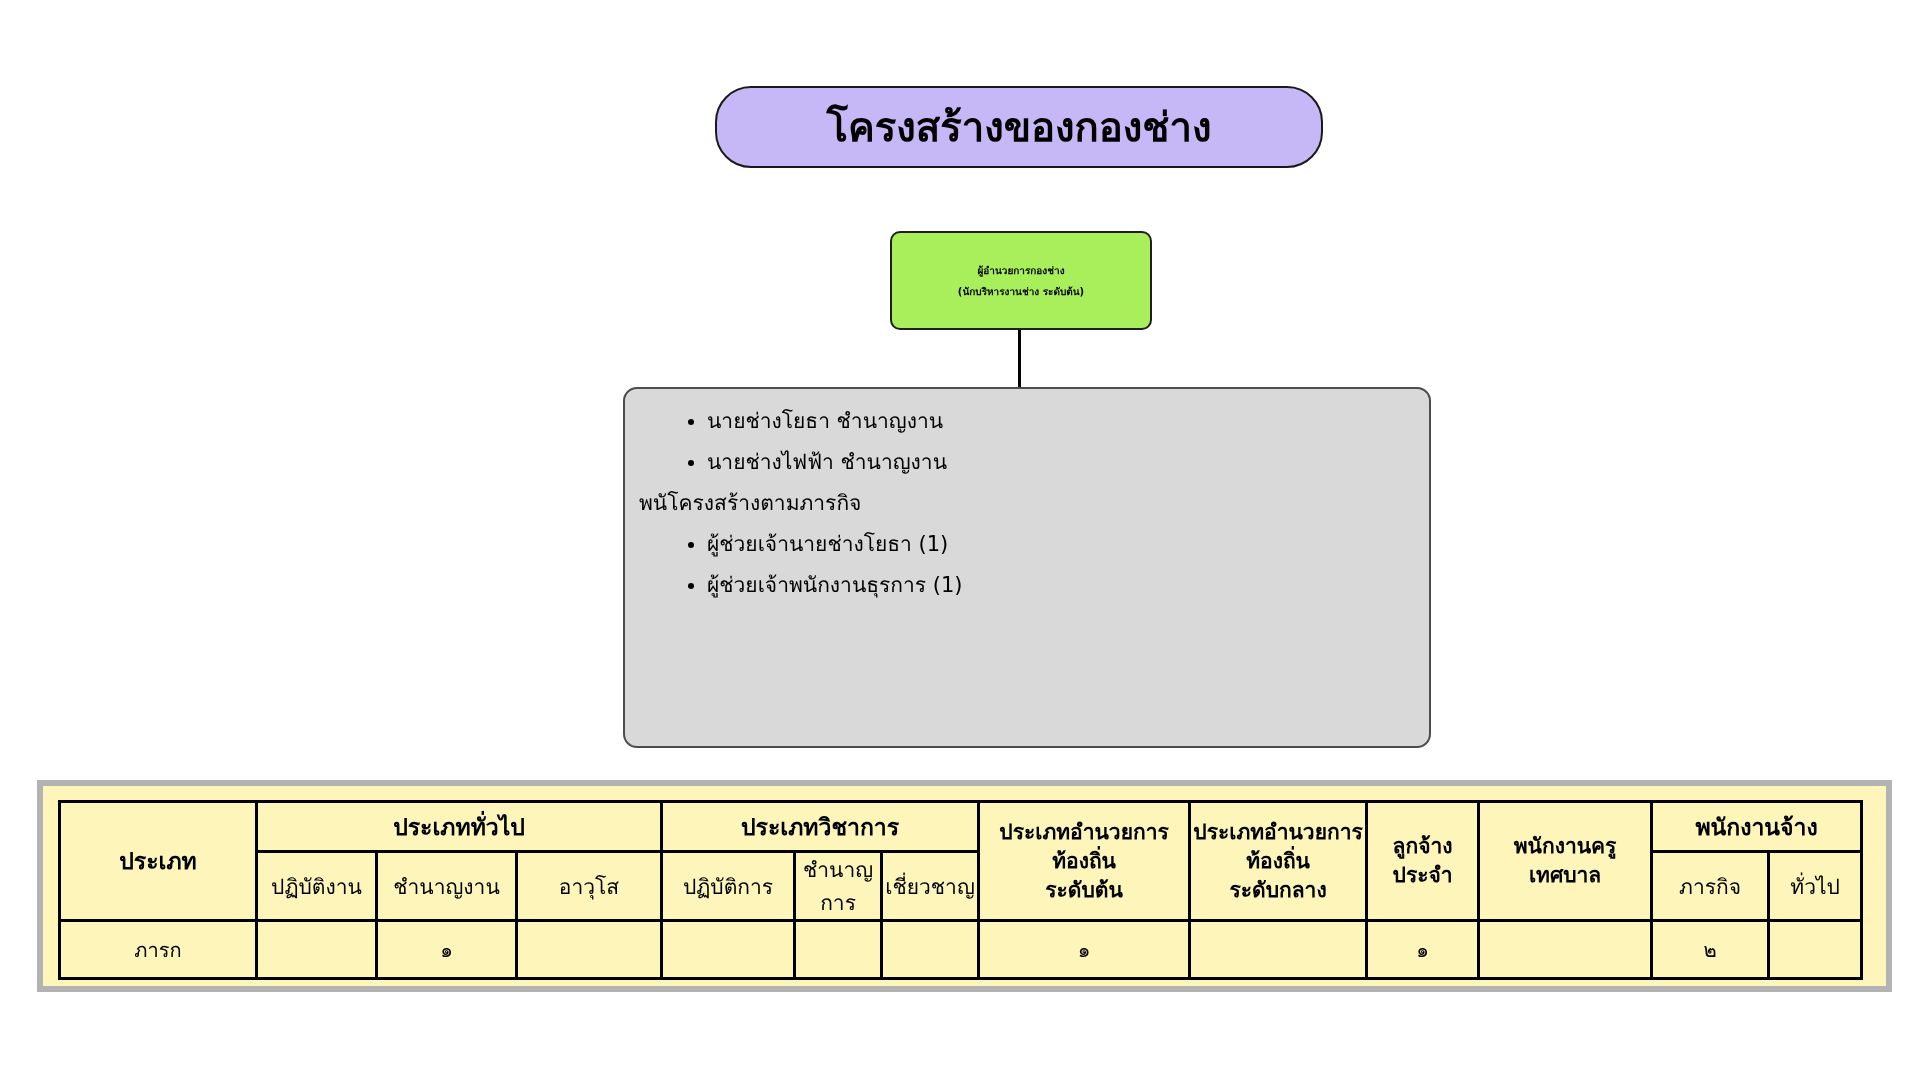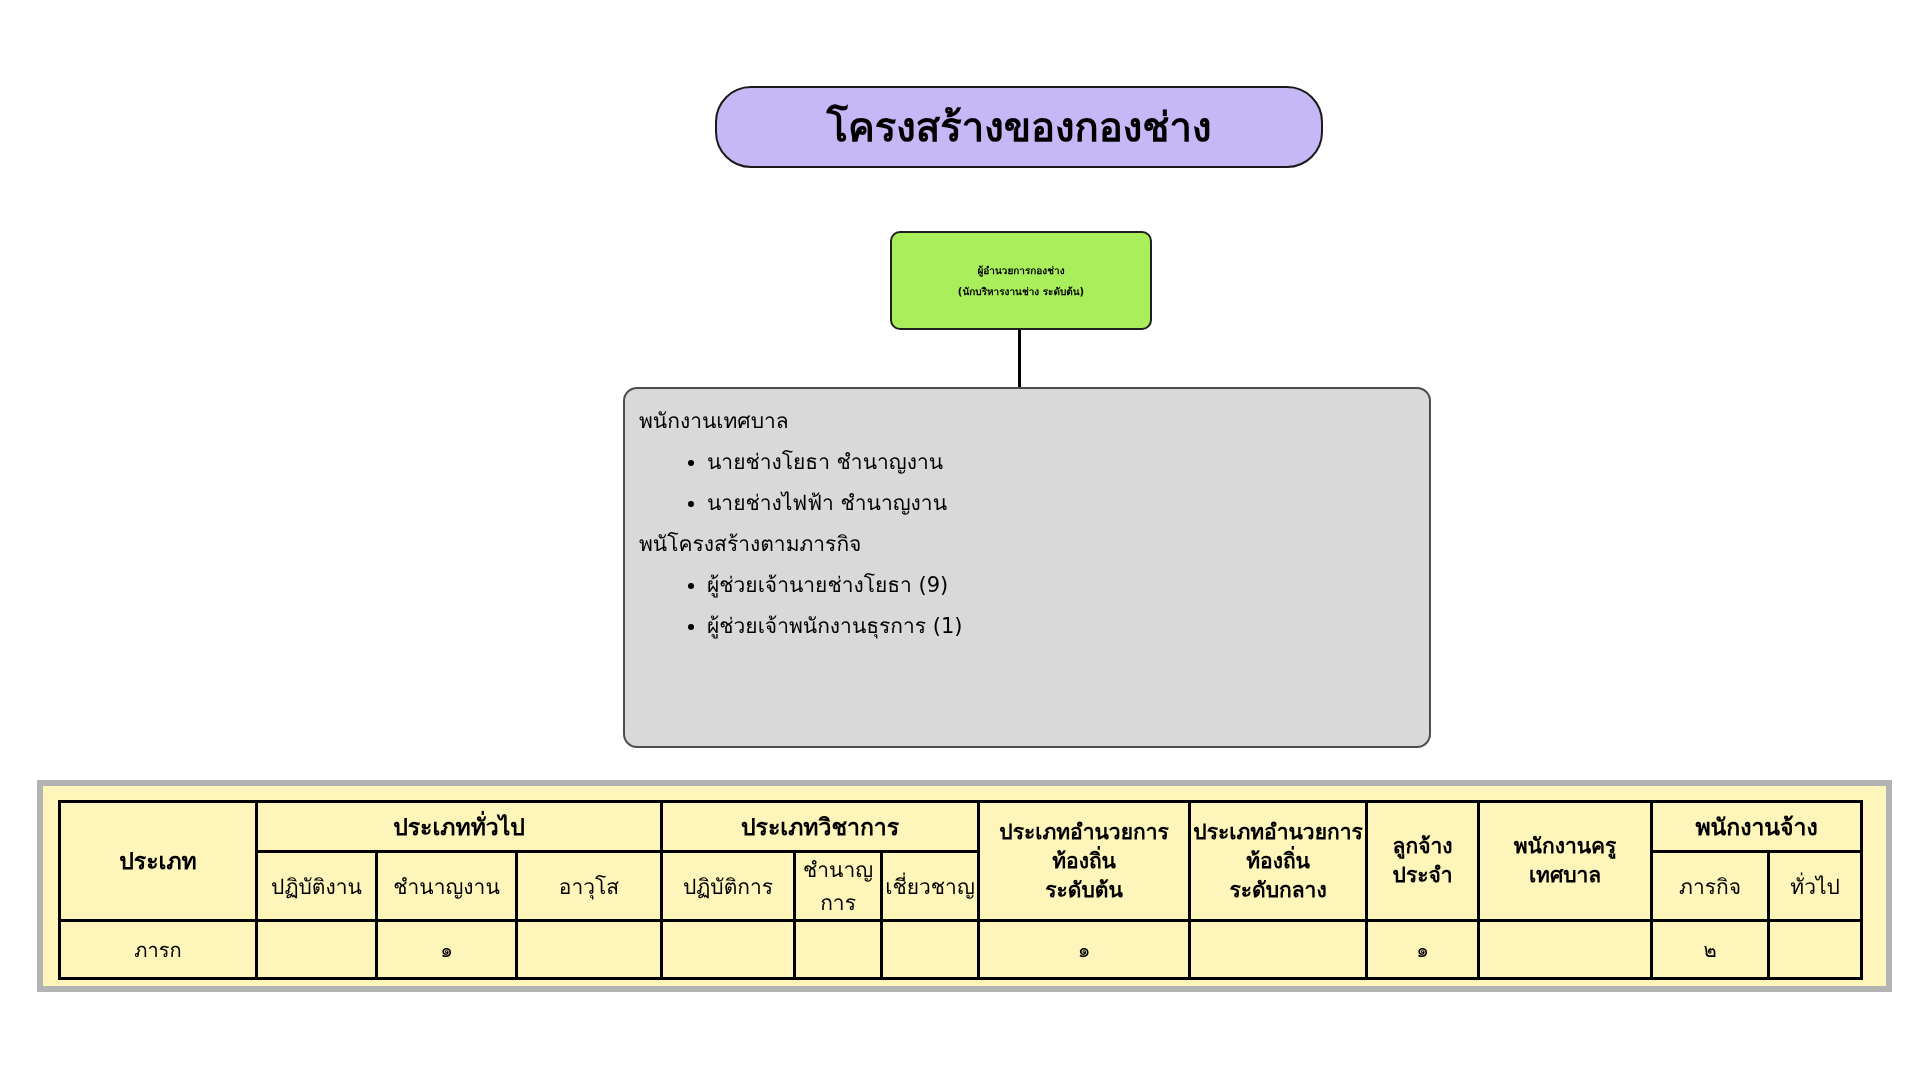--- a/index.html
+++ b/index.html
@@ -96,28 +96,27 @@
 </div>
 
 <div class="director-box">
   <span>ผู้อำนวยการกองช่าง</span>
   <span>(นักบริหารงานช่าง ระดับต้น)</span>
 </div>
 
 <div class="connector-line"></div>
 
 <div class="staff-box">
-  <div class="staff-heading">พนักงานเทศบาล</div>
   <ul class="staff-list">
     <li>นายช่างโยธา ชำนาญงาน</li>
     <li>นายช่างไฟฟ้า ชำนาญงาน</li>
   </ul>
   <div class="staff-heading">พนัโครงสร้างตามภารกิจ</div>
   <ul class="staff-list">
-    <li>ผู้ช่วยเจ้านายช่างโยธา (9)</li>
+    <li>ผู้ช่วยเจ้านายช่างโยธา (1)</li>
     <li>ผู้ช่วยเจ้าพนักงานธุรการ (1)</li>
   </ul>
 </div>
 
 <div class="table-wrap">
   <table class="staffing">
     <colgroup>
       <col style="width:197px">
         <col style="width:120px">
         <col style="width:140px">

